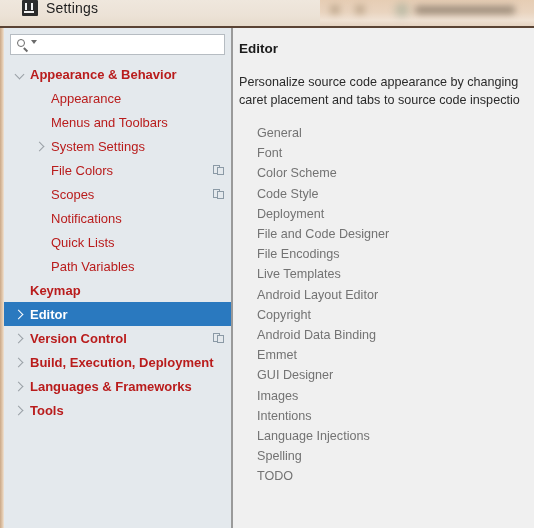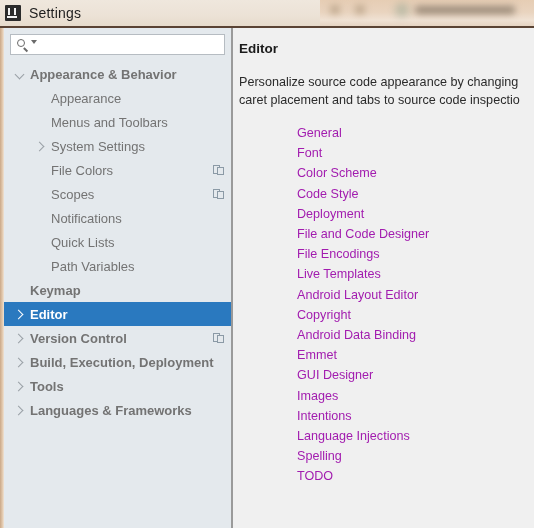--- a/index.html
+++ b/index.html
@@ -51,22 +51,22 @@
     width: 534px;
     height: 528px;
   }
   .titlebar {
     position: absolute;
     left: 0; top: 0;
     width: 320px;
     height: 26px;
     background: linear-gradient(to bottom, #efe7dd 0%, #ece2d6 60%, #e7dbcc 100%);
     display: flex;
-    align-items: center;
-    padding-left: 5px;
+    align-items: flex-start;
+    padding-left: 22px;
     box-sizing: border-box;
   }
   .ij-logo {
     width: 16px; height: 16px;
     background: #2b2b2b;
     position: relative;
     flex: 0 0 auto;
     margin-right: 8px;
     border-radius: 1px;
   }
@@ -225,21 +225,21 @@
     border-bottom: 1.6px solid #9aa0a6;
   }
   .twisty.down::before { transform: rotate(45deg); }
   .twisty.right::before { transform: rotate(-45deg); left: 1px; }
   .tree-row.selected .twisty::before {
     border-right-color: #ffffff;
     border-bottom-color: #ffffff;
   }
   .tree-label {
     font-size: 13px;
-    color: #737373;
+    color: #b91c1c;
     white-space: nowrap;
   }
   .tree-row.bold .tree-label {
     font-weight: bold;
   }
   .tree-row.selected .tree-label {
     color: #ffffff;
   }
   .tree-row.lvl0 { padding-left: 10px; }
   .tree-row.lvl1 { padding-left: 47px; }
@@ -294,26 +294,25 @@
     margin-top: 17px;
     width: 310px;
     white-space: pre;
   }
   .link-list {
     margin-top: 14px;
     padding-left: 18px;
   }
   .link-item {
     font-size: 12.6px;
-    color: #a21caf;
+    color: #737373;
     line-height: 20.2px;
     white-space: nowrap;
     cursor: pointer;
     width: max-content;
-    margin-left: 40px;
   }
 </style>
 </head>
 <body>
 
 <div id="root">
 
   <div class="desktop-bg">
     <div class="bg-blob" style="left:395px; top:3px; width:14px; height:14px; background:#7f9a86;"></div>
     <div class="bg-strip" style="left:415px; top:6px; width:100px; height:8px; background:#9a8a78;"></div>
@@ -398,25 +397,25 @@
             <span class="twisty right"></span>
             <span class="tree-label">Version Control</span>
             <span class="copy-icon"></span>
           </div>
           <div class="tree-row lvl0 bold">
             <span class="twisty right"></span>
             <span class="tree-label">Build, Execution, Deployment</span>
           </div>
           <div class="tree-row lvl0 bold">
             <span class="twisty right"></span>
+            <span class="tree-label">Languages &amp; Frameworks</span>
+          </div>
+          <div class="tree-row lvl0 bold">
+            <span class="twisty right"></span>
             <span class="tree-label">Tools</span>
-          </div>
-          <div class="tree-row lvl0 bold">
-            <span class="twisty right"></span>
-            <span class="tree-label">Languages &amp; Frameworks</span>
           </div>
         </div>
     </div>
 
     <div class="sidebar-divider"></div>
 
     <div class="content">
       <div class="content-title">Editor</div>
       <div class="content-desc">Personalize source code appearance by changing
 caret placement and tabs to source code inspectio</div>

